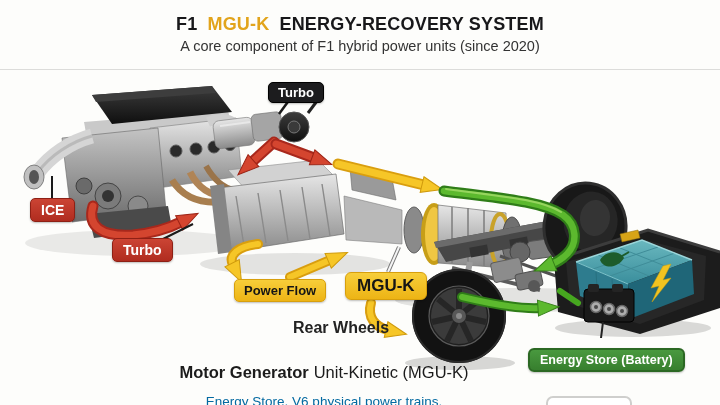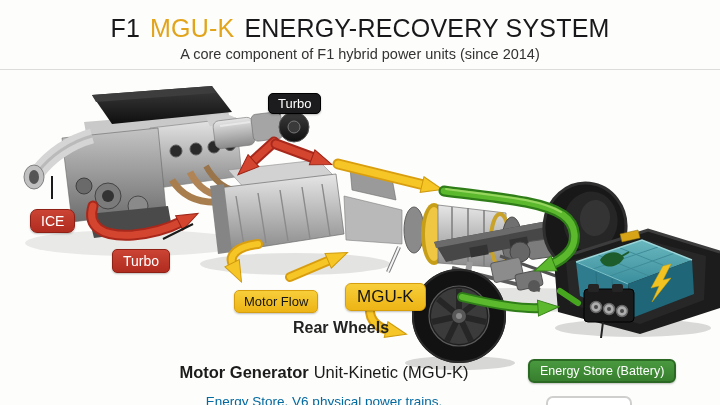--- a/index.html
+++ b/index.html
@@ -1,29 +1,29 @@
 <!DOCTYPE html>
 <html><head>
 <meta charset="utf-8">
 <style>
   html,body{margin:0;padding:0;background:#fff;}
   #stage{position:relative;width:720px;height:405px;overflow:hidden;
          background:#fdfdfb;font-family:"Liberation Sans",sans-serif;}
   
   #header{position:absolute;top:0;left:0;width:720px;text-align:center;z-index:6;}
-  #title{margin-top:14px;font-size:25px;font-weight:400;color:#18181a;letter-spacing:.2px;}
+  #title{margin-top:14px;font-size:18px;font-weight:700;color:#18181a;letter-spacing:.2px;}
   #title .gold{color:#e2a41b;}
   #title span{display:inline-block;margin:0 5px;}
   #subtitle{margin-top:3px;font-size:14.5px;color:#333;}
   #divider{position:absolute;top:69px;left:0;width:720px;height:1px;background:#dcdcda;z-index:6;}
   
   svg#art{position:absolute;top:0;left:0;z-index:1;}
   
-  .label{position:absolute;z-index:5;border-radius:5px;font-weight:400;white-space:nowrap;
-         box-shadow:0 1px 2px rgba(0,0,0,.25);margin-top:11px;}
+  .label{position:absolute;z-index:5;border-radius:5px;font-weight:700;white-space:nowrap;
+         box-shadow:0 1px 2px rgba(0,0,0,.25);}
   .lbl-black{background:#1c1c1e;color:#fff;font-size:13px;padding:2px 9px;border:1px solid #000;}
   .lbl-red{background:linear-gradient(#cb4434,#b02c1f);color:#fff;border:1px solid #8e2015;
            font-size:14px;padding:3px 10px;}
   .lbl-yellow{background:linear-gradient(#f7ce3a,#edb415);color:#151515;border:1px solid #d79f0d;
               font-size:13px;padding:3px 9px;}
   .lbl-yellow.big{font-size:17px;padding:3px 11px;border-radius:6px;}
   .lbl-green{background:linear-gradient(#49993f,#377f2e);color:#fff;border:2px solid #2b6823;
              font-size:12.5px;padding:3px 10px;border-radius:6px;}
   .plain-label{position:absolute;z-index:5;font-size:16px;font-weight:600;color:#232323;}
   
@@ -269,31 +269,31 @@
       <line x1="388" y1="272" x2="399" y2="247" stroke="#777" stroke-width="4"></line>
       <line x1="388" y1="272" x2="399" y2="247" stroke="#f5f5f5" stroke-width="2"></line>
       <line x1="603" y1="322" x2="601" y2="338" stroke="#222" stroke-width="2"></line>
     </g>
   </svg>
 
   <div id="header">
     <div id="title">
       <span>F1</span><span class="gold">MGU-K</span><span>ENERGY-RECOVERY SYSTEM</span>
     </div>
-    <div id="subtitle">A core component of F1 hybrid power units (since 2014)</div>
+    <div id="subtitle">A core component of F1 hybrid power units (since 2020)</div>
   </div>
   <div id="divider"></div>
 
   <div class="label lbl-black" style="left:268px;top:82px;">Turbo</div>
 
-  <div class="label lbl-red" style="left:30px;top:198px;border-radius:7px;">ICE</div>
+  <div class="label lbl-red" style="left:30px;top:198px;">ICE</div>
 
   <div class="label lbl-red" style="left:112px;top:238px;">Turbo</div>
 
-  <div class="label lbl-yellow" style="left:234px;top:279px;">Motor Flow</div>
+  <div class="label lbl-yellow" style="left:234px;top:279px;">Power Flow</div>
 
   <div class="label lbl-yellow big" style="left:345px;top:272px;">MGU-K</div>
 
   <div class="plain-label" style="left:272px;top:319px;margin-left:21px;">Rear Wheels</div>
 
   <div class="label lbl-green" style="left:528px;top:348px;">Energy Store (Battery)</div>
 
   <div id="footer">
     <div id="f-heading">
       <span class="b">Motor Generator</span><span>Unit-Kinetic (MGU-K)</span>

